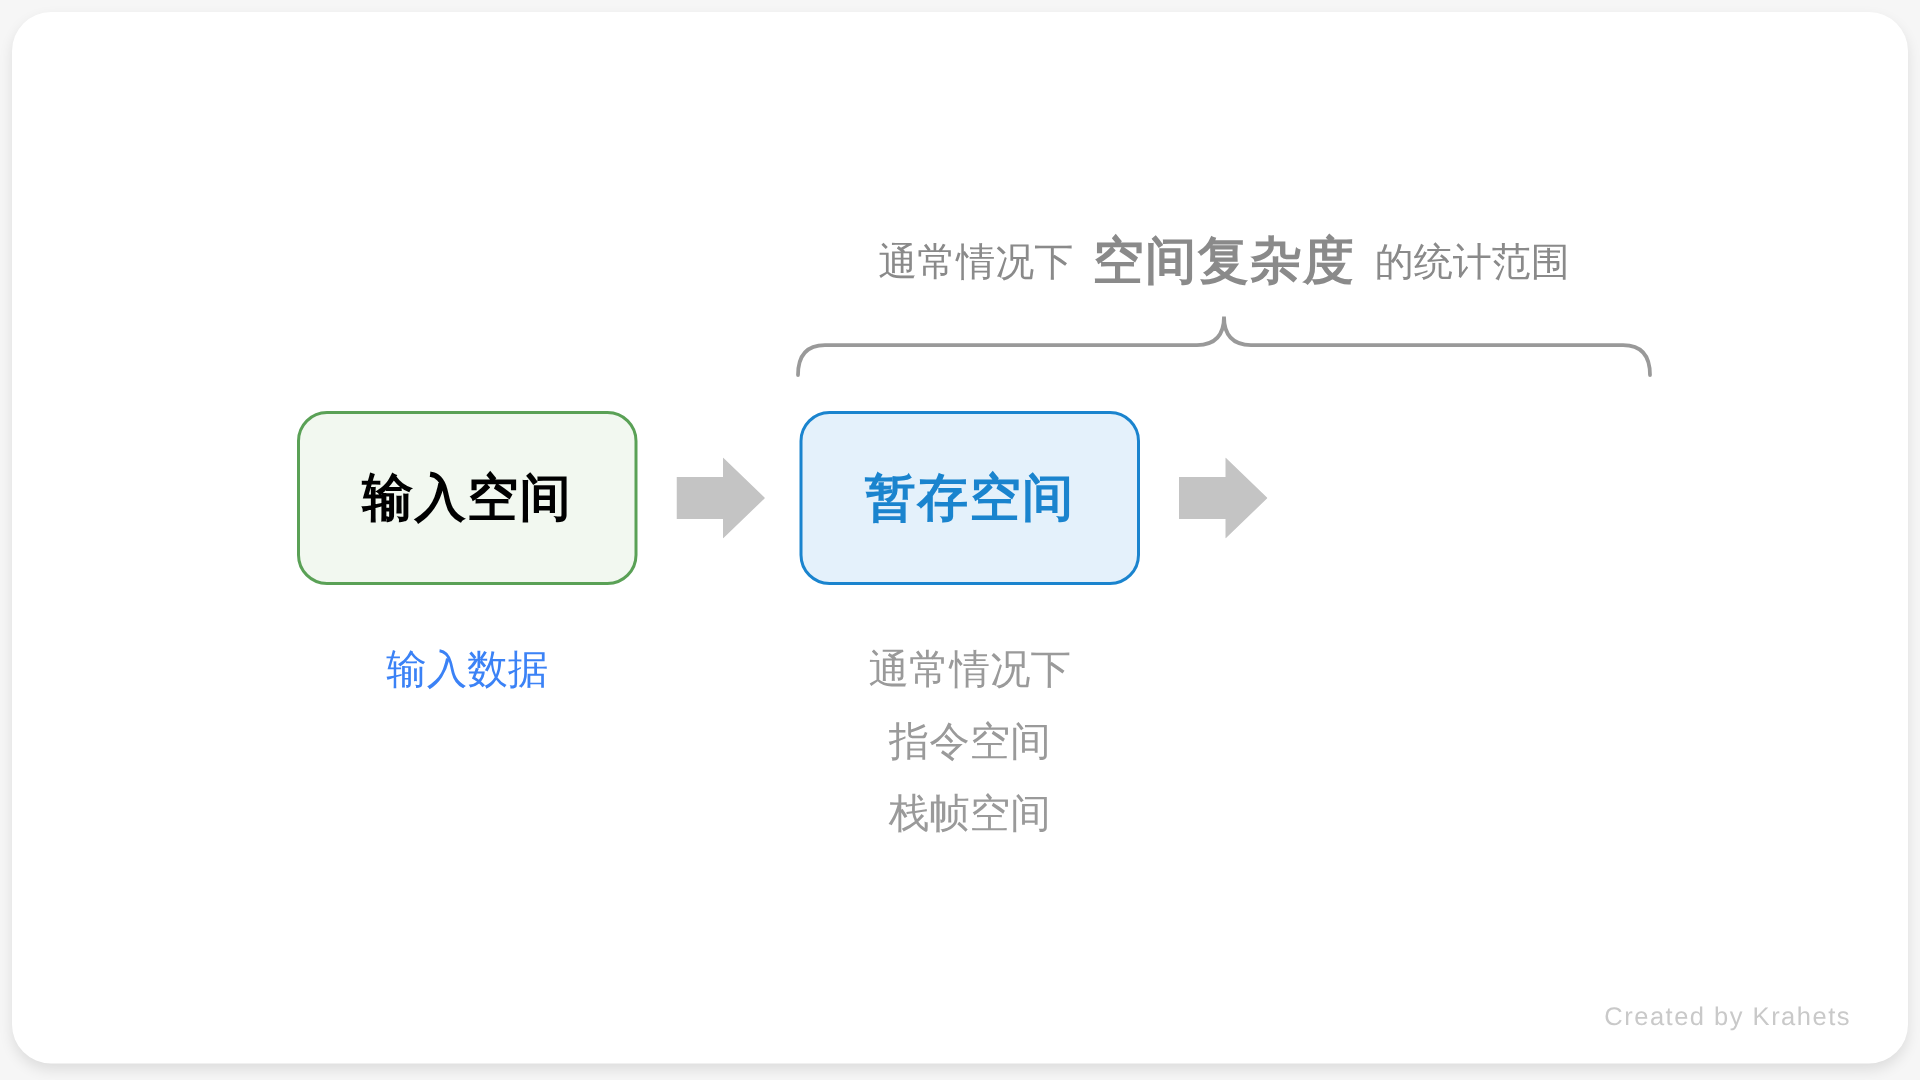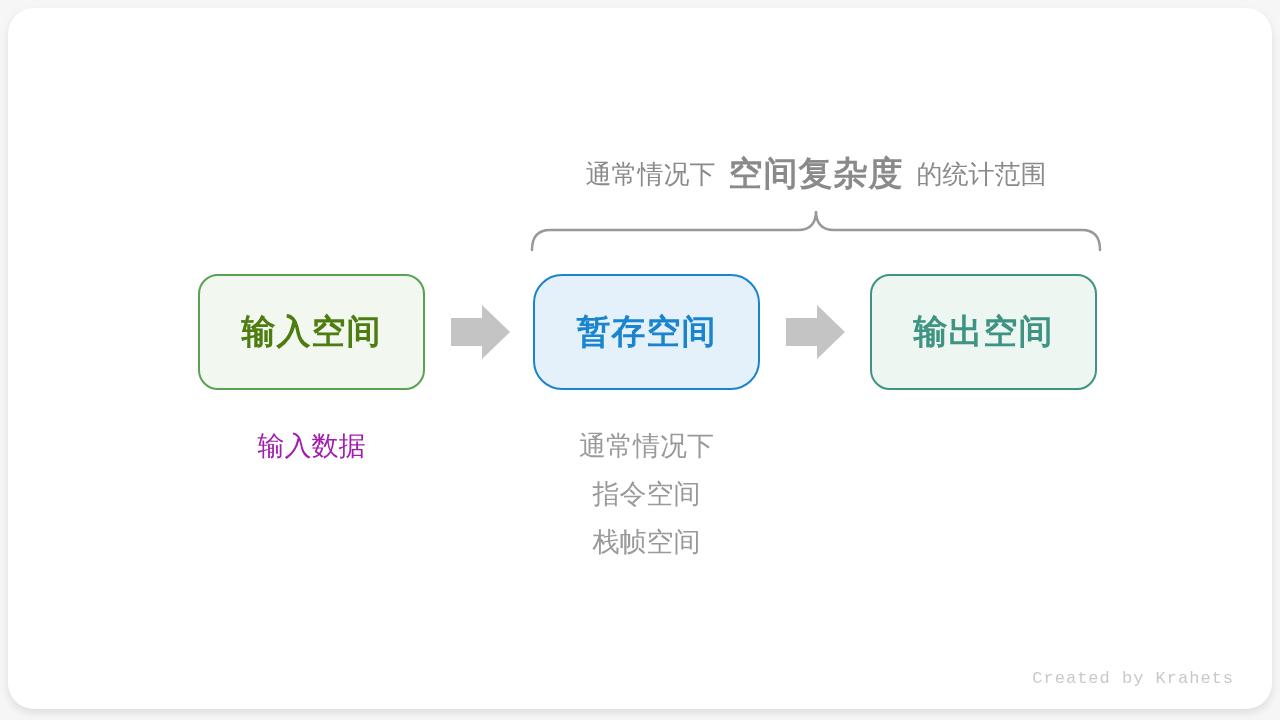--- a/index.html
+++ b/index.html
@@ -46,21 +46,21 @@
     border-width: 2.5px;
     border-radius: 20px;
     display: flex;
     align-items: center;
     justify-content: center;
     font-size: 34px;
     font-weight: 700;
     letter-spacing: 1px;
   }
   .box-1 { left: 190px; }
-  .box-2 { left: 525px; border-radius: 29px; }
+  .box-2 { left: 525px; }
   .box-3 { left: 862px; }
   
   .arrow {
     position: absolute;
     top: 297px;
     width: 59px; height: 54px;
   }
   .arrow-1 { left: 443px; }
   .arrow-2 { left: 778px; }
   
@@ -72,62 +72,59 @@
     font-size: 27px;
     line-height: 48px;
   }
   .notes-1 { left: 190px; }
   .notes-2 { left: 525px; }
   .notes-3 { left: 862px; }
   
   .credit {
     position: absolute;
     right: 38px; bottom: 21px;
-    font-family: Liberation Mono, monospace;
+    font-family: Liberation Sans, sans-serif;
     font-size: 17px;
     letter-spacing: 1px;
   }
 </style>
 </head>
 <body>
 
 <div class="stage">
   <div class="card">
 
     <div class="title" style="color: rgb(138, 138, 138);">
       <span class="t-reg">通常情况下</span>
       <span class="t-bold">空间复杂度</span>
       <span class="t-reg">的统计范围</span>
     </div>
 
     <svg class="brace" viewBox="0 0 572 46" fill="none" xmlns="http://www.w3.org/2000/svg">
       <path d="M 2,44 Q 2,24 20,24 L 268,24 Q 286,24 286,5 Q 286,24 304,24 L 552,24 Q 570,24 570,44" stroke="#999999" stroke-width="2.5" fill="none" stroke-linecap="round"></path>
     </svg>
 
-    <div class="box box-1" style="border-color: rgb(90, 161, 86); background: rgb(242, 248, 240); color: #4d7c0f; font-family: Liberation Serif, serif;">
+    <div class="box box-1" style="border-color: rgb(90, 161, 86); background: rgb(242, 248, 240); color: #000000; font-family: Liberation Serif, serif;">
       <span>输入空间</span>
     </div>
 
     <svg class="arrow arrow-1" viewBox="0 0 59 54" xmlns="http://www.w3.org/2000/svg">
       <polygon points="0,13 31,13 31,0 59,27 31,54 31,41 0,41" fill="#c4c4c4"></polygon>
     </svg>
 
     <div class="box box-2" style="border-color: rgb(26, 132, 206); background: rgb(228, 241, 251); color: rgb(26, 132, 206);">
       <span>暂存空间</span>
     </div>
 
     <svg class="arrow arrow-2" viewBox="0 0 59 54" xmlns="http://www.w3.org/2000/svg">
       <polygon points="0,13 31,13 31,0 59,27 31,54 31,41 0,41" fill="#c4c4c4"></polygon>
     </svg>
 
-    <div class="box box-3" style="border-color: rgb(63, 147, 131); background: rgb(238, 246, 242); color: rgb(62, 147, 131);">
-      <span>输出空间</span>
-    </div>
 
-    <div class="notes notes-1" style="color: #a21caf;">
+    <div class="notes notes-1" style="color: #3b82f6;">
       <div>输入数据</div>
     </div>
 
     <div class="notes notes-2" style="color: rgb(154, 154, 154);">
       <div>通常情况下</div>
       <div>指令空间</div>
       <div>栈帧空间</div>
     </div>
 
 

